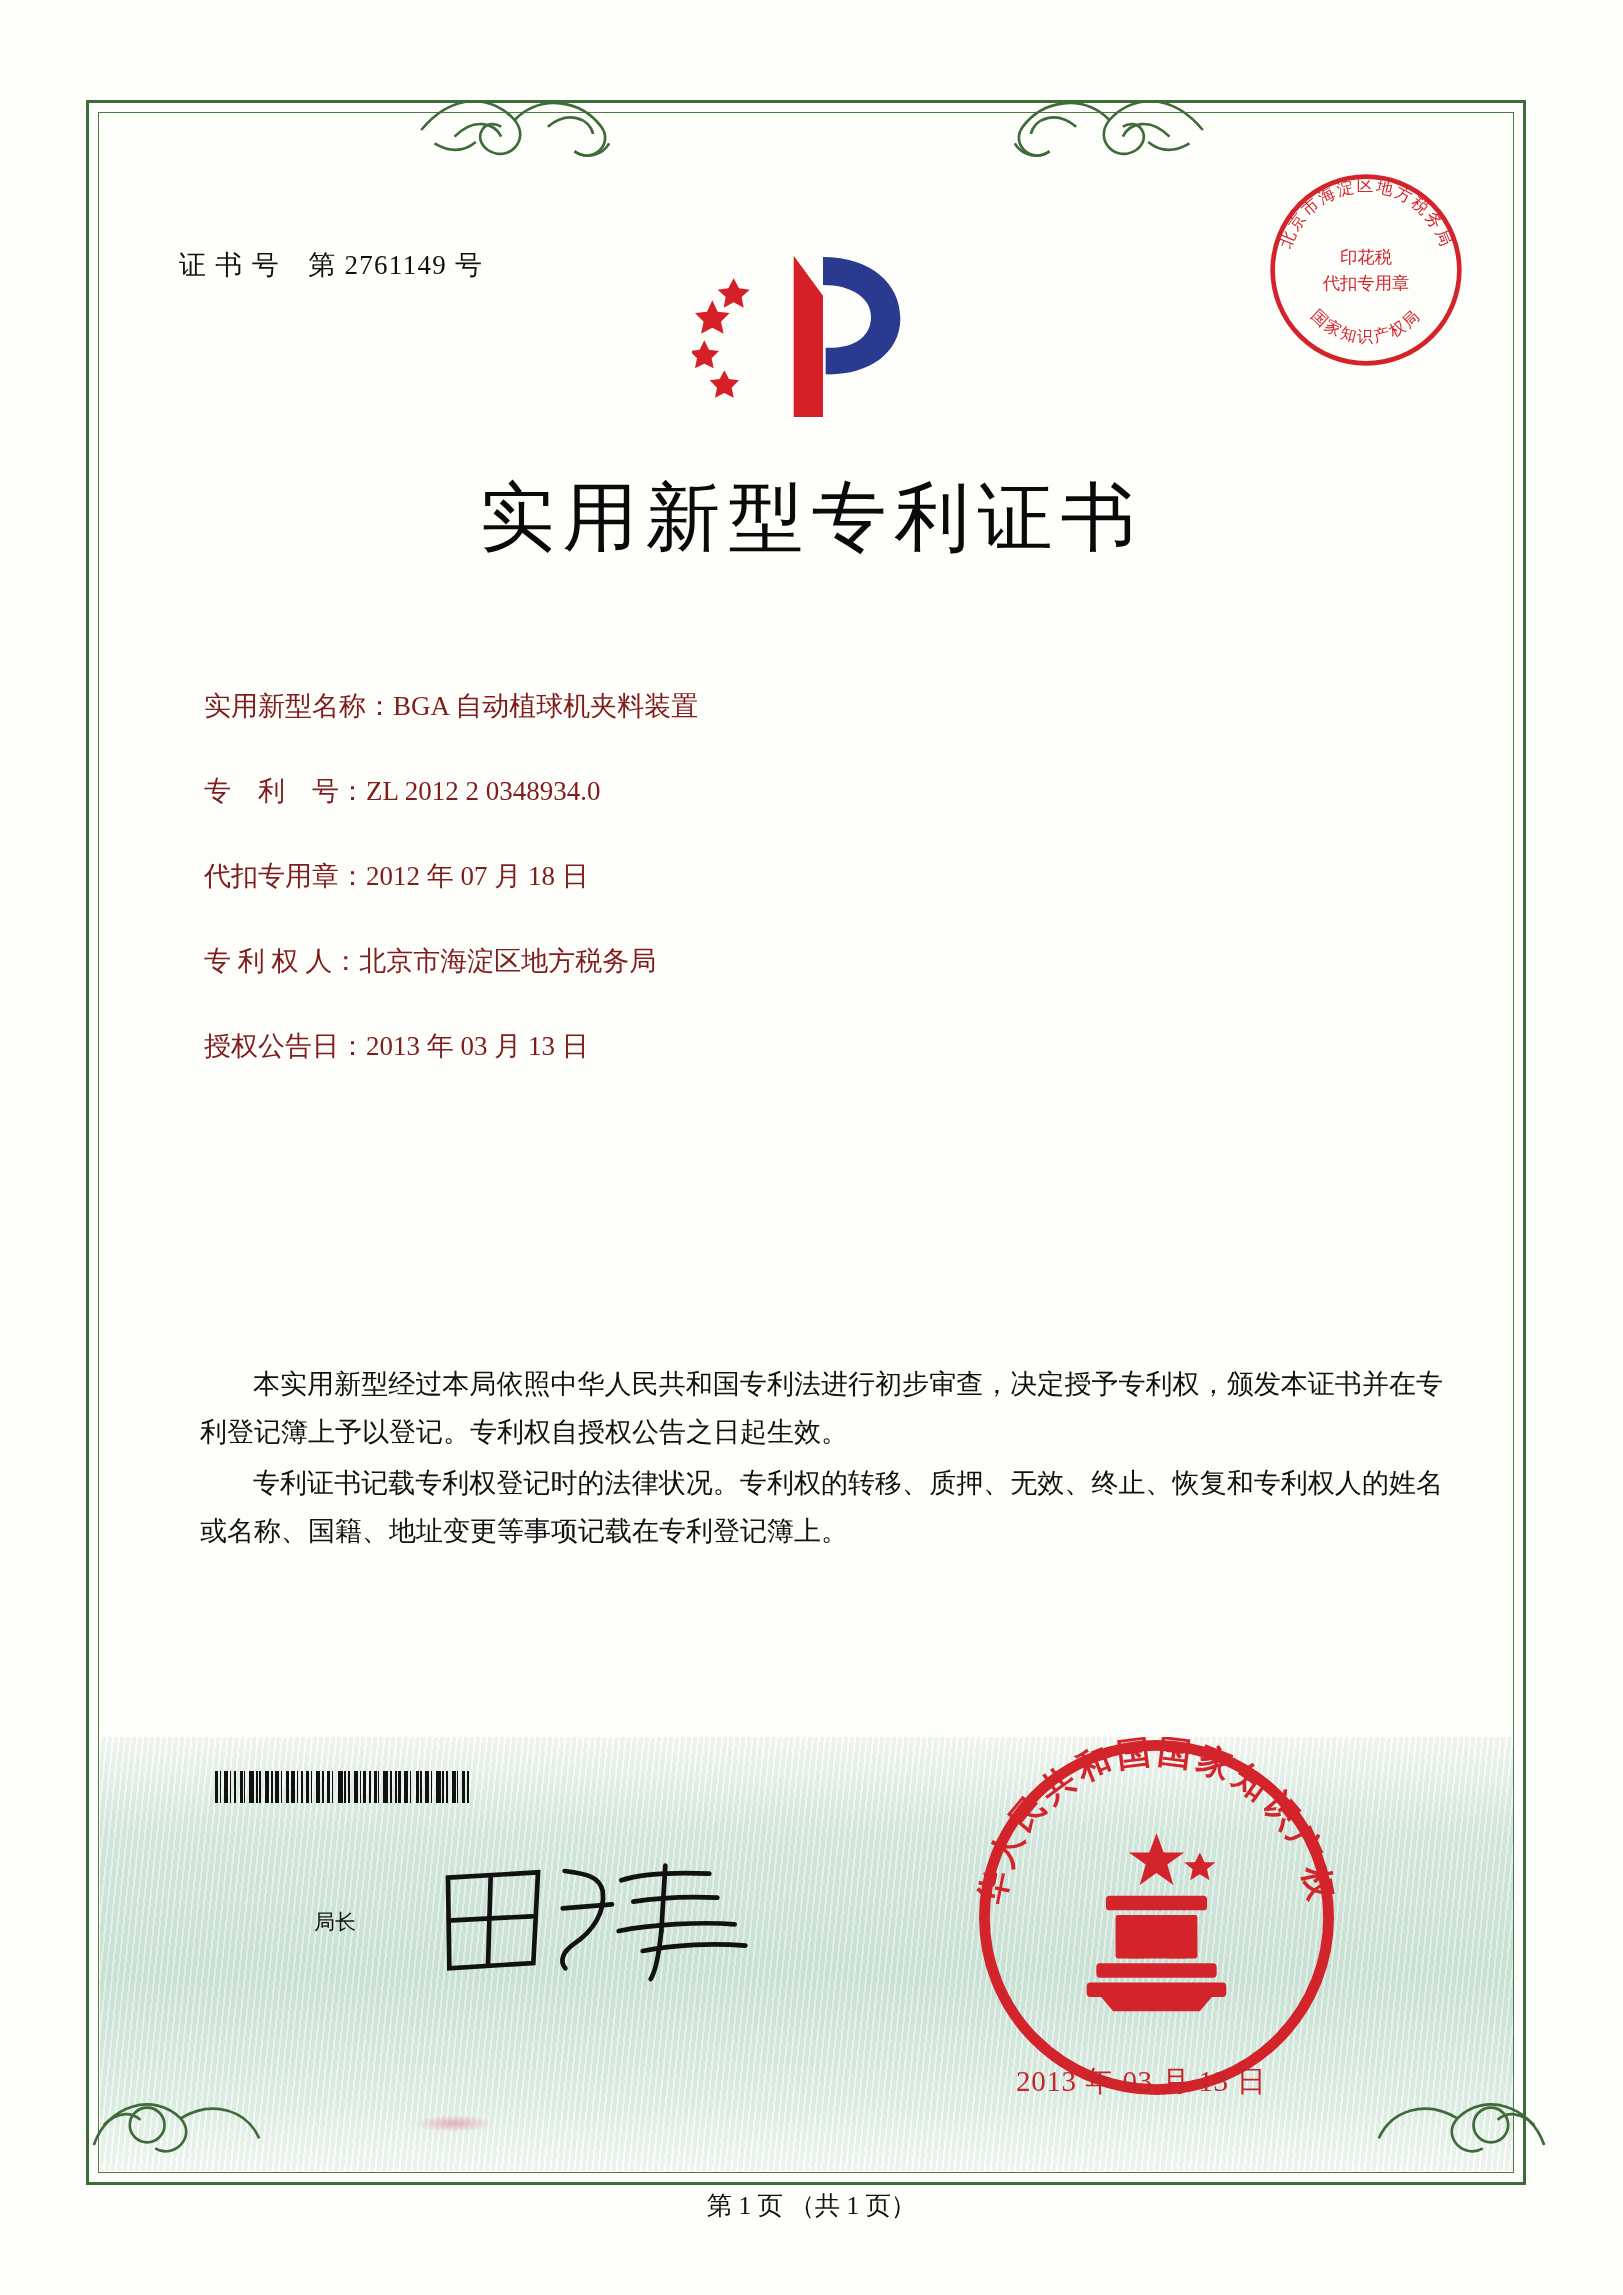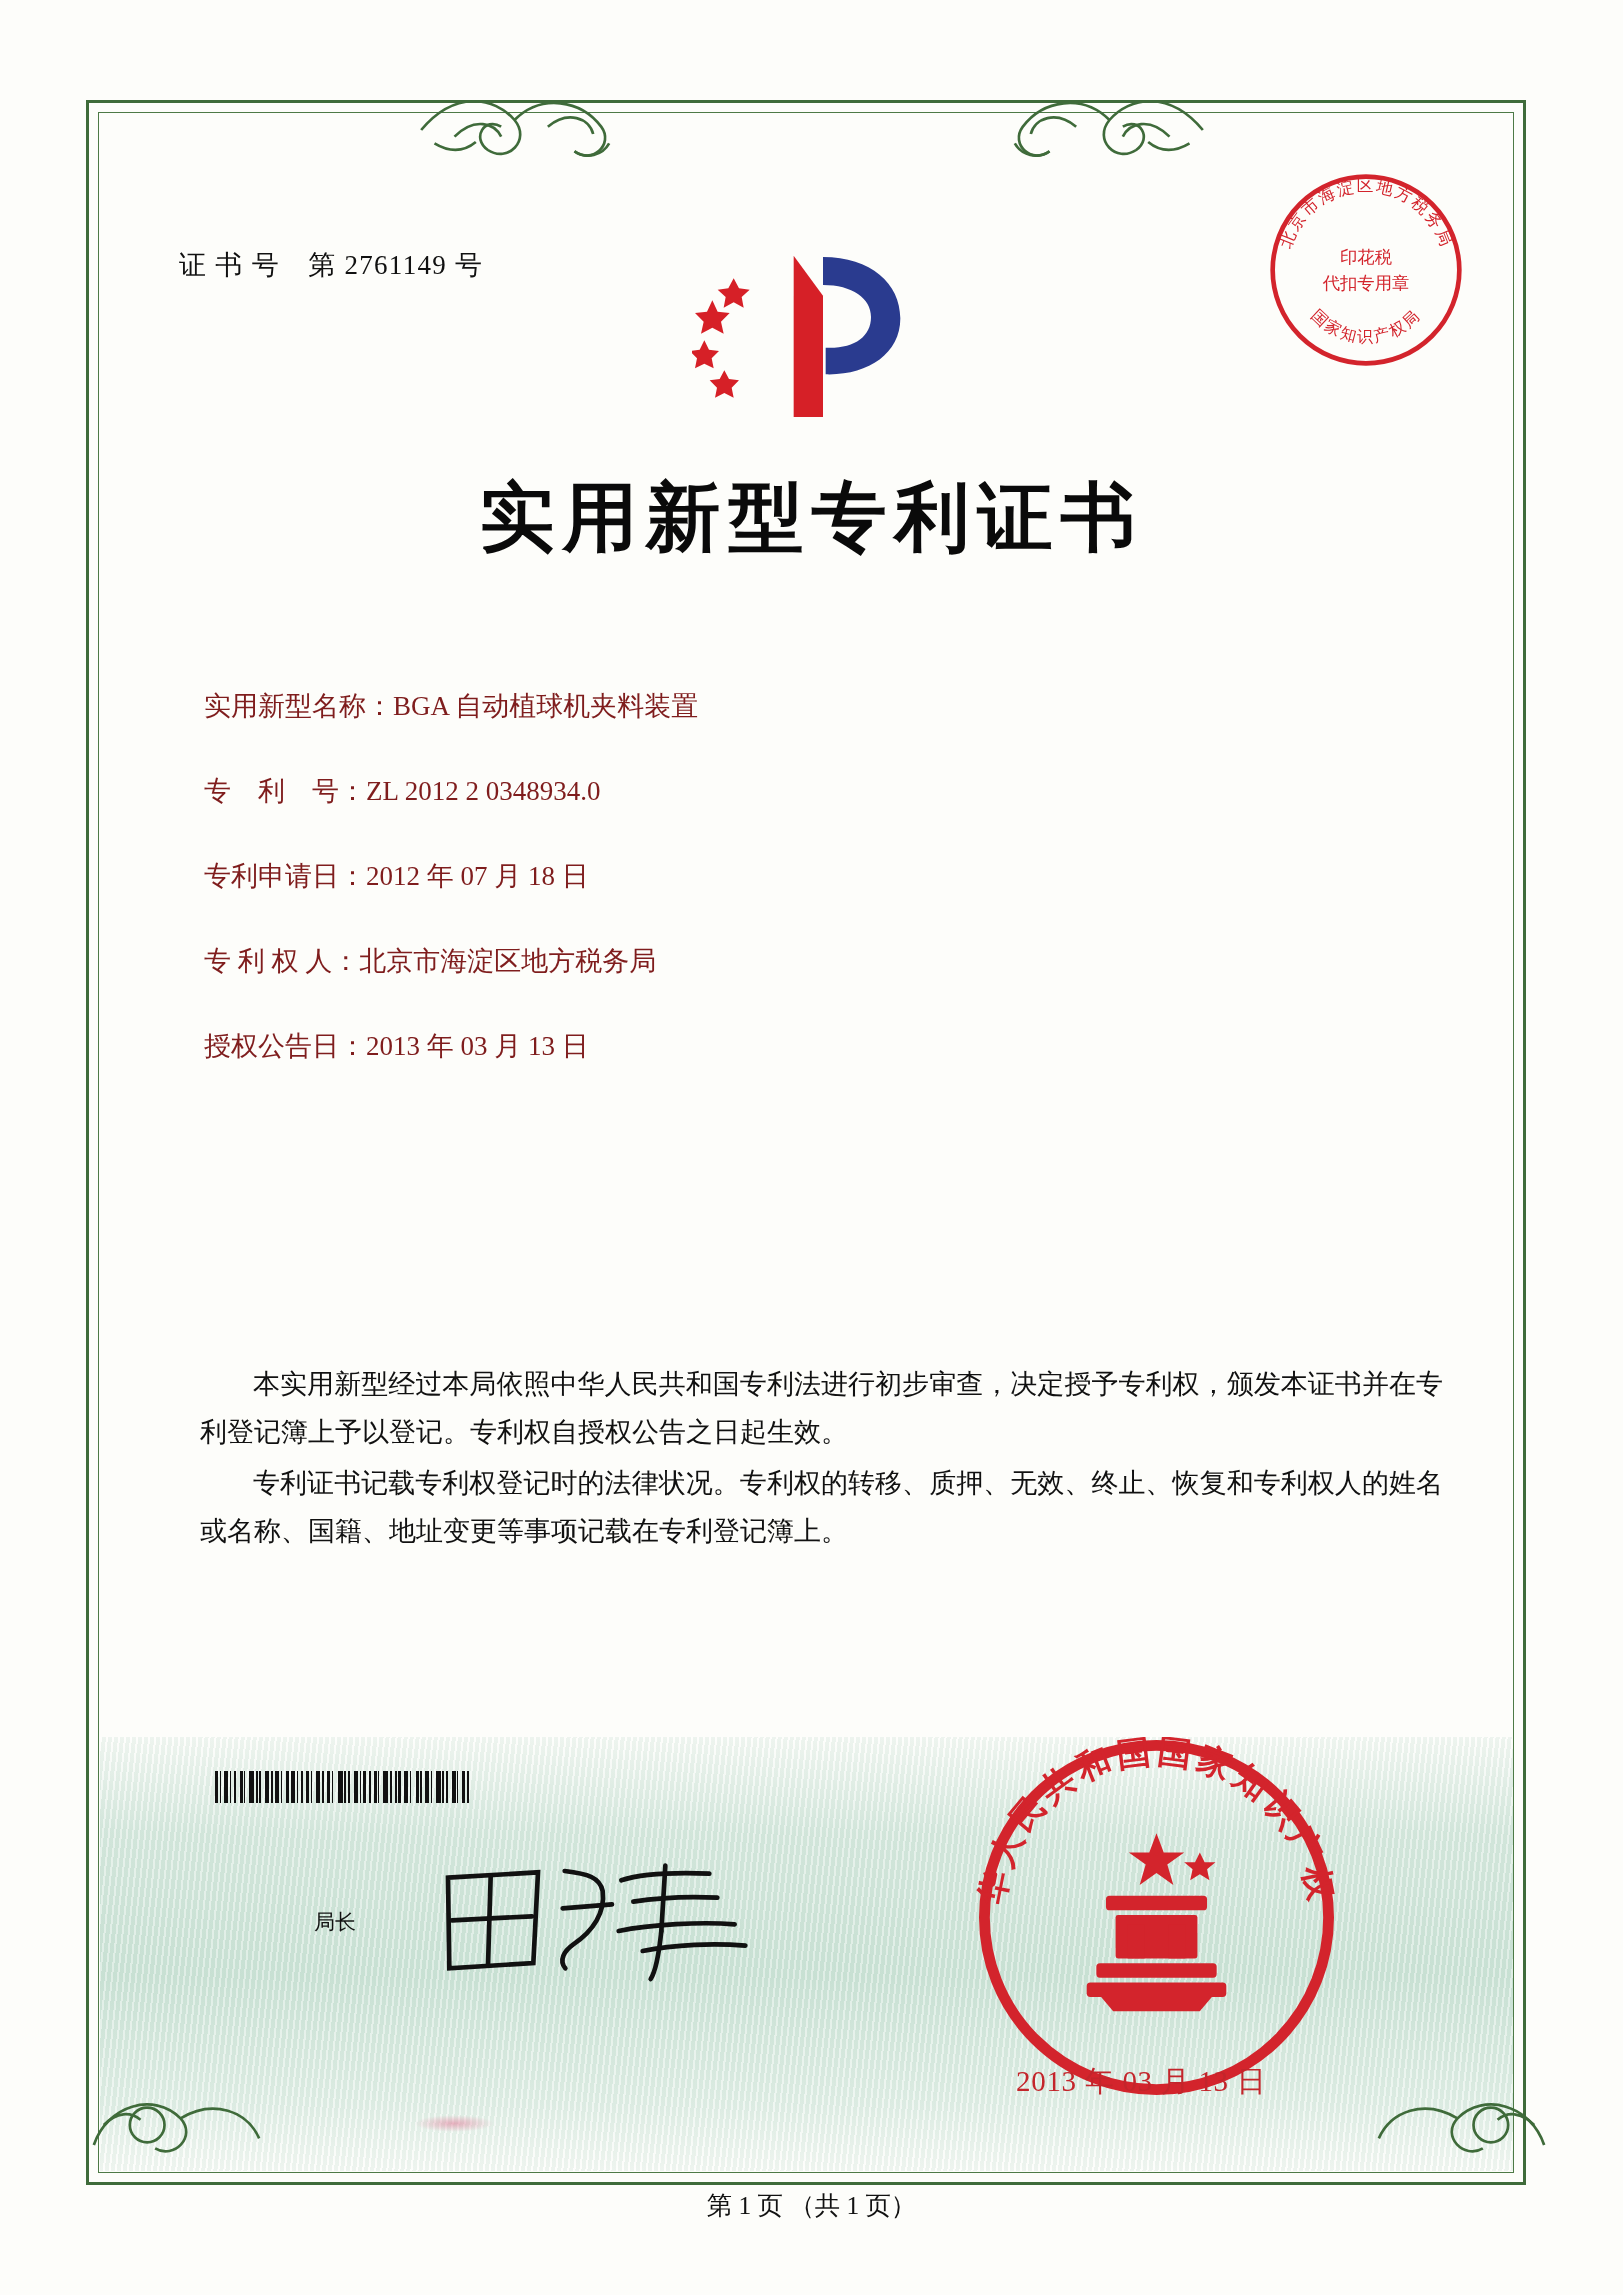--- a/index.html
+++ b/index.html
@@ -87,21 +87,21 @@
     width: 200px;
     height: 200px;
   }
   .title {
     position: absolute;
     left: 0;
     top: 468px;
     width: 1623px;
     text-align: center;
     font-size: 75px;
-    font-weight: bold;
+    font-weight: normal;
     letter-spacing: 8px;
     color: #0a0a0a;
     font-family: "DejaVu Serif", "Liberation Serif", serif;
   }
 
   
   .fields {
     position: absolute;
     left: 204px;
     top: 688px;
@@ -285,21 +285,21 @@
   <div class="title">实用新型专利证书</div>
 
   <div class="fields">
     <div class="field-row">
       <span class="field-label">实用新型名称：</span><span class="field-value">BGA 自动植球机夹料装置</span>
     </div>
     <div class="field-row">
       <span class="field-label">专　利　号：</span><span class="field-value">ZL 2012 2 0348934.0</span>
     </div>
     <div class="field-row">
-      <span class="field-label">专利申请日：</span><span class="field-value">2012 年 07 月 18 日</span>
+      <span class="field-label">代扣专用章：</span><span class="field-value">2012 年 07 月 18 日</span>
     </div>
     <div class="field-row">
       <span class="field-label">专 利 权 人：</span><span class="field-value">北京市海淀区地方税务局</span>
     </div>
     <div class="field-row">
       <span class="field-label">授权公告日：</span><span class="field-value">2013 年 03 月 13 日</span>
     </div>
   </div>
 
   <div class="paras">

